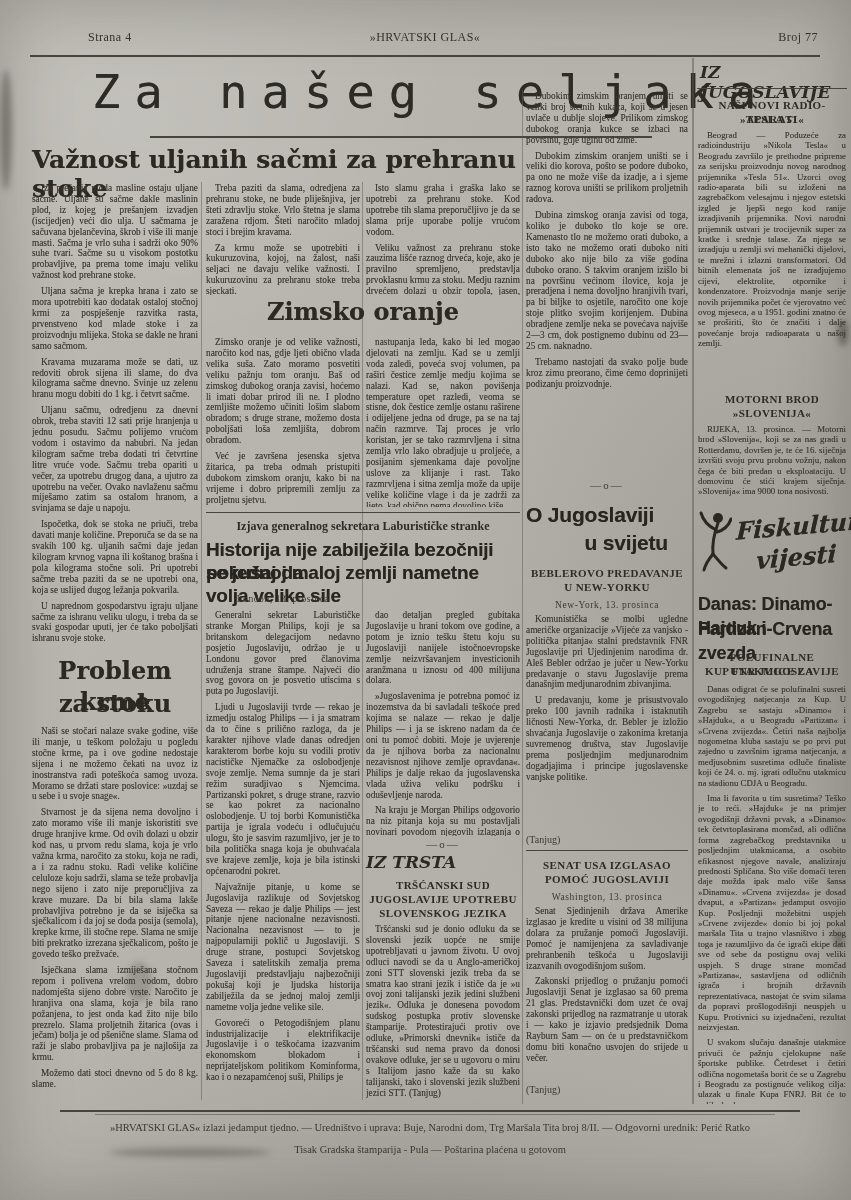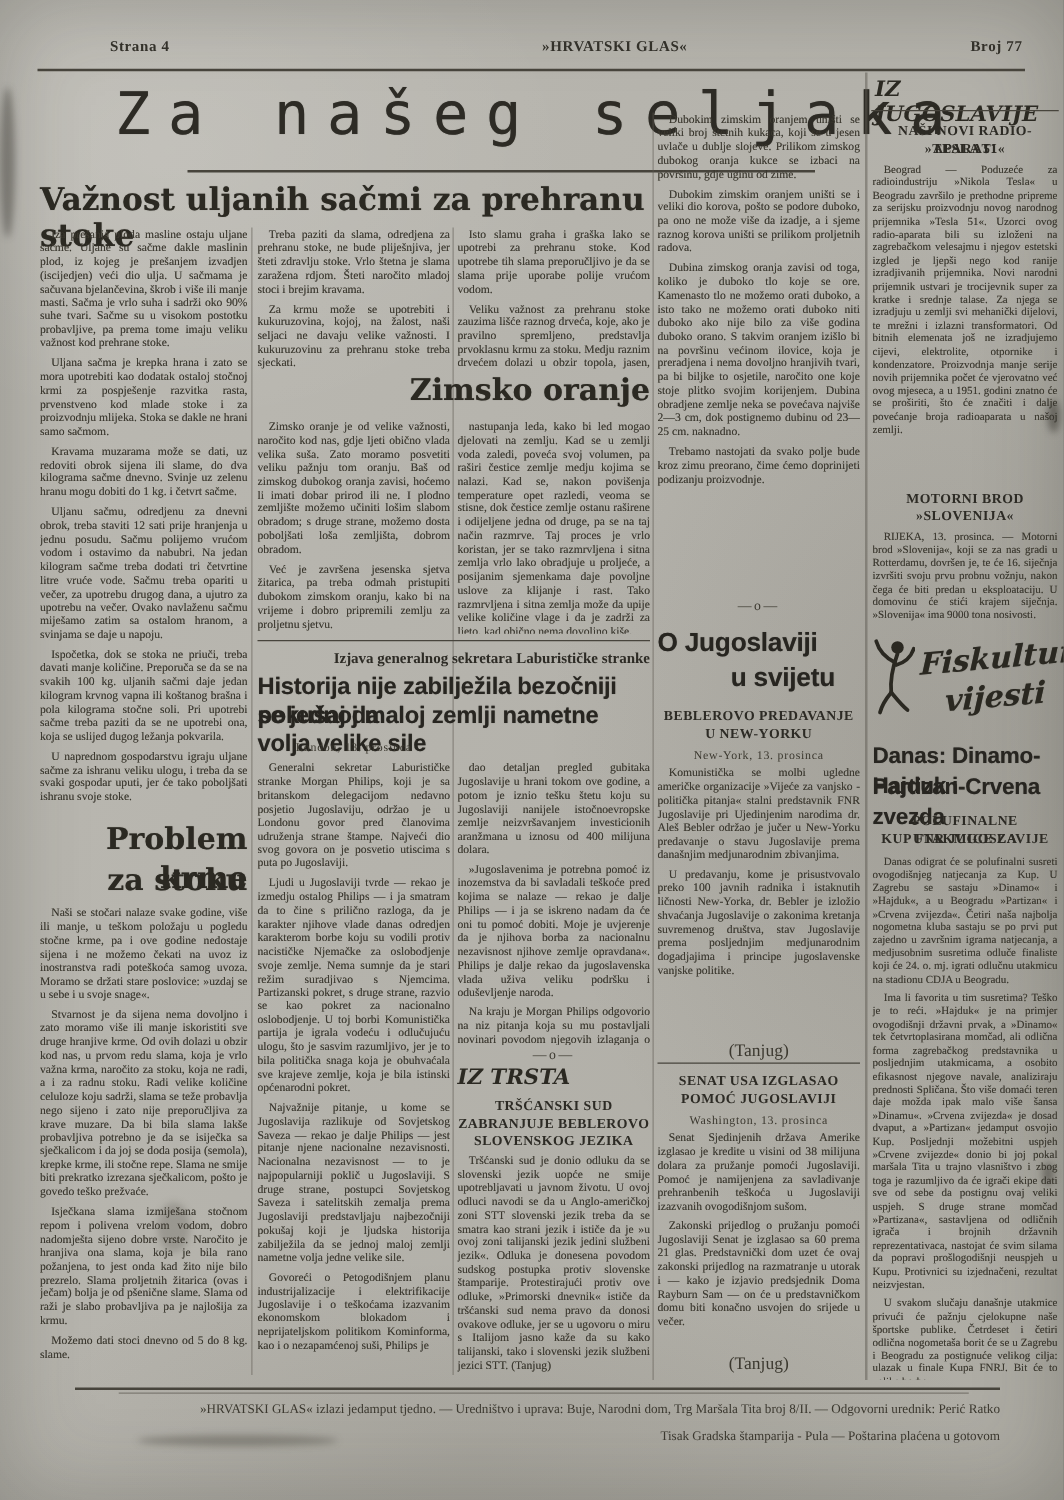--- a/index.html
+++ b/index.html
@@ -14,35 +14,35 @@
     box-shadow:inset 0 0 70px rgba(40,38,32,.28);
     font-family:"Liberation Serif","DejaVu Serif",serif;color:#35332c;
   }
   .abs{position:absolute}
   .bodytext{font-size:9.3px;line-height:10.9px;text-align:justify;overflow:hidden;
     color:#3b382f;text-shadow:0 0 .5px rgba(56,53,45,.5)}
   .bodytext p{margin:0 0 5px;text-indent:9px}
   .small{font-size:8.8px;line-height:10.4px}
   .vrule{position:absolute;width:1px;background:#5d5a51;opacity:.5}
   .hrule{position:absolute;background:#47443c}
-  .center{text-align:right}
+  .center{text-align:center}
   .right{text-align:right}
-  .pagehead{font-size:12px;font-weight:bold;letter-spacing:.5px;color:#33312a}
+  .pagehead{font-size:12px;font-weight:normal;letter-spacing:.5px;color:#33312a}
   .masthead{font-family:"DejaVu Sans Mono",monospace;font-size:47px;letter-spacing:.30em;
     color:#2d2b25;white-space:nowrap;text-shadow:0 0 .6px rgba(45,43,37,.6)}
   .h-serif{font-family:"DejaVu Serif",serif;font-weight:bold;color:#2b2922;
     text-shadow:0 0 .6px rgba(43,41,34,.55)}
   .h-sans{font-family:"Liberation Sans","DejaVu Sans",sans-serif;font-weight:bold;color:#272520;
     letter-spacing:-.2px;text-shadow:0 0 .6px rgba(39,37,32,.55)}
   .kicker{font-size:12px;font-weight:bold;color:#2d2b25}
   .subhead{font-size:11px;line-height:14px;font-weight:bold;letter-spacing:.4px;color:#2d2b25;text-align:center}
   .dateline{font-size:9.5px;letter-spacing:.6px;text-align:center;color:#3b382f}
   .divider{font-size:11px;text-align:center;color:#3b382f;letter-spacing:2px}
   .section-ital{font-family:"DejaVu Serif",serif;font-style:italic;font-weight:bold;color:#2b2922}
-  .signature{font-size:14px;text-align:center;color:#3b382f}
+  .signature{font-size:10px;text-align:left;color:#3b382f}
   .scriptlogo{font-family:"DejaVu Serif",serif;font-style:italic;font-weight:bold;
     color:#2a2821;transform:rotate(-5deg) skewX(-7deg);line-height:.92;
     font-size:24px;text-shadow:0 0 .6px rgba(42,40,33,.6)}
   .smudge{position:absolute;border-radius:50%;filter:blur(3px);pointer-events:none}
 </style>
 </head>
 <body>
 
 <div class="page">
 
@@ -107,21 +107,21 @@
     </div>
   <div class="abs bodytext" style="left:366px;top:610px;width:154px;height:226px">
       <p>dao detaljan pregled gubitaka Jugoslavije u hrani tokom ove godine, a potom je iznio tešku štetu koju su Jugoslaviji nanijele istočnoevropske zemlje neizvršavanjem investicionih aranžmana u iznosu od 400 milijuna dolara.</p>
       <p>»Jugoslavenima je potrebna pomoć iz inozemstva da bi savladali teškoće pred kojima se nalaze — rekao je dalje Philips — i ja se iskreno nadam da će oni tu pomoć dobiti. Moje je uvjerenje da je njihova borba za nacionalnu nezavisnost njihove zemlje opravdana«. Philips je dalje rekao da jugoslavenska vlada uživa veliku podršku i oduševljenje naroda.</p>
       <p>Na kraju je Morgan Philips odgovorio na niz pitanja koja su mu postavljali novinari povodom njegovih izlaganja o Jugoslaviji, kao i uopće o politici Laburističke stranke.</p>
     </div>
   <div class="abs divider" style="left:366px;top:838px;width:154px">—o—</div>
 
   <div class="abs section-ital" style="left:366px;top:852px;width:154px;font-size:17px">IZ TRSTA</div>
   <div class="abs subhead" style="left:366px;top:878px;width:154px">TRŠĆANSKI SUD</div>
-  <div class="abs subhead" style="left:366px;top:892px;width:154px">ZABRANJUJE BEBLEROVO</div>
+  <div class="abs subhead" style="left:366px;top:892px;width:154px">JUGOSLAVIJE UPOTREBU</div>
   <div class="abs subhead" style="left:366px;top:906px;width:154px">SLOVENSKOG JEZIKA</div>
   <div class="abs bodytext" style="left:366px;top:924px;width:154px;height:180px">
       <p>Tršćanski sud je donio odluku da se slovenski jezik uopće ne smije upotrebljavati u javnom životu. U ovoj odluci navodi se da u Anglo-američkoj zoni STT slovenski jezik treba da se smatra kao strani jezik i ističe da je »u ovoj zoni talijanski jezik jedini službeni jezik«. Odluka je donesena povodom sudskog postupka protiv slovenske štamparije. Protestirajući protiv ove odluke, »Primorski dnevnik« ističe da tršćanski sud nema pravo da donosi ovakove odluke, jer se u ugovoru o miru s Italijom jasno kaže da su kako talijanski, tako i slovenski jezik službeni jezici STT.   (Tanjug)</p>
     </div>
 
   <div class="abs h-serif center" style="left:32px;top:655px;width:166px;font-size:24px;line-height:31px">Problem krme</div>
   <div class="abs h-serif center" style="left:32px;top:688px;width:166px;font-size:24px;line-height:31px">za stoku</div>
   <div class="abs bodytext" style="left:32px;top:726px;width:166px;height:376px">
       <p>Naši se stočari nalaze svake godine, više ili manje, u teškom položaju u pogledu stočne krme, pa i ove godine nedostaje sijena i ne možemo čekati na uvoz iz inostranstva radi poteškoća samog uvoza. Moramo se držati stare poslovice: »uzdaj se u sebe i u svoje snage«.</p>
       <p>Stvarnost je da sijena nema dovoljno i zato moramo više ili manje iskoristiti sve druge hranjive krme. Od ovih dolazi u obzir kod nas, u prvom redu slama, koja je vrlo važna krma, naročito za stoku, koja ne radi, a i za radnu stoku. Radi velike količine celuloze koju sadrži, slama se teže probavlja nego sijeno i zato nije preporučljiva za krave muzare. Da bi bila slama lakše probavljiva potrebno je da se isiječka sa sječkalicom i da joj se doda posija (semola), krepke krme, ili stočne repe. Slama ne smije biti prekratko izrezana sječkalicom, pošto je govedo teško prežvaće.</p>

